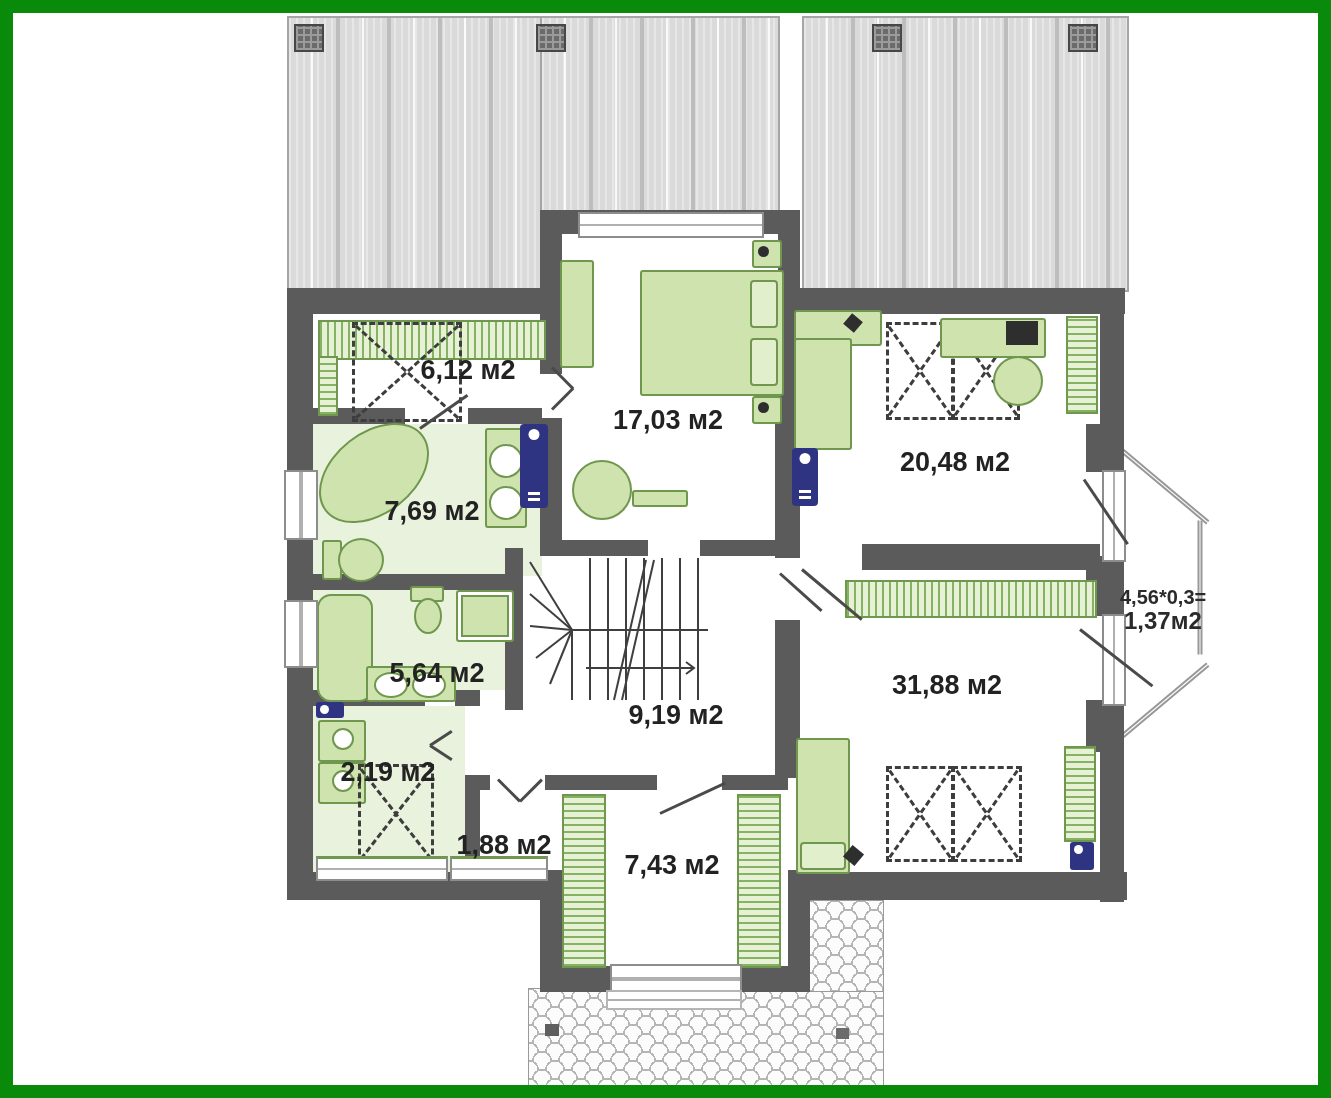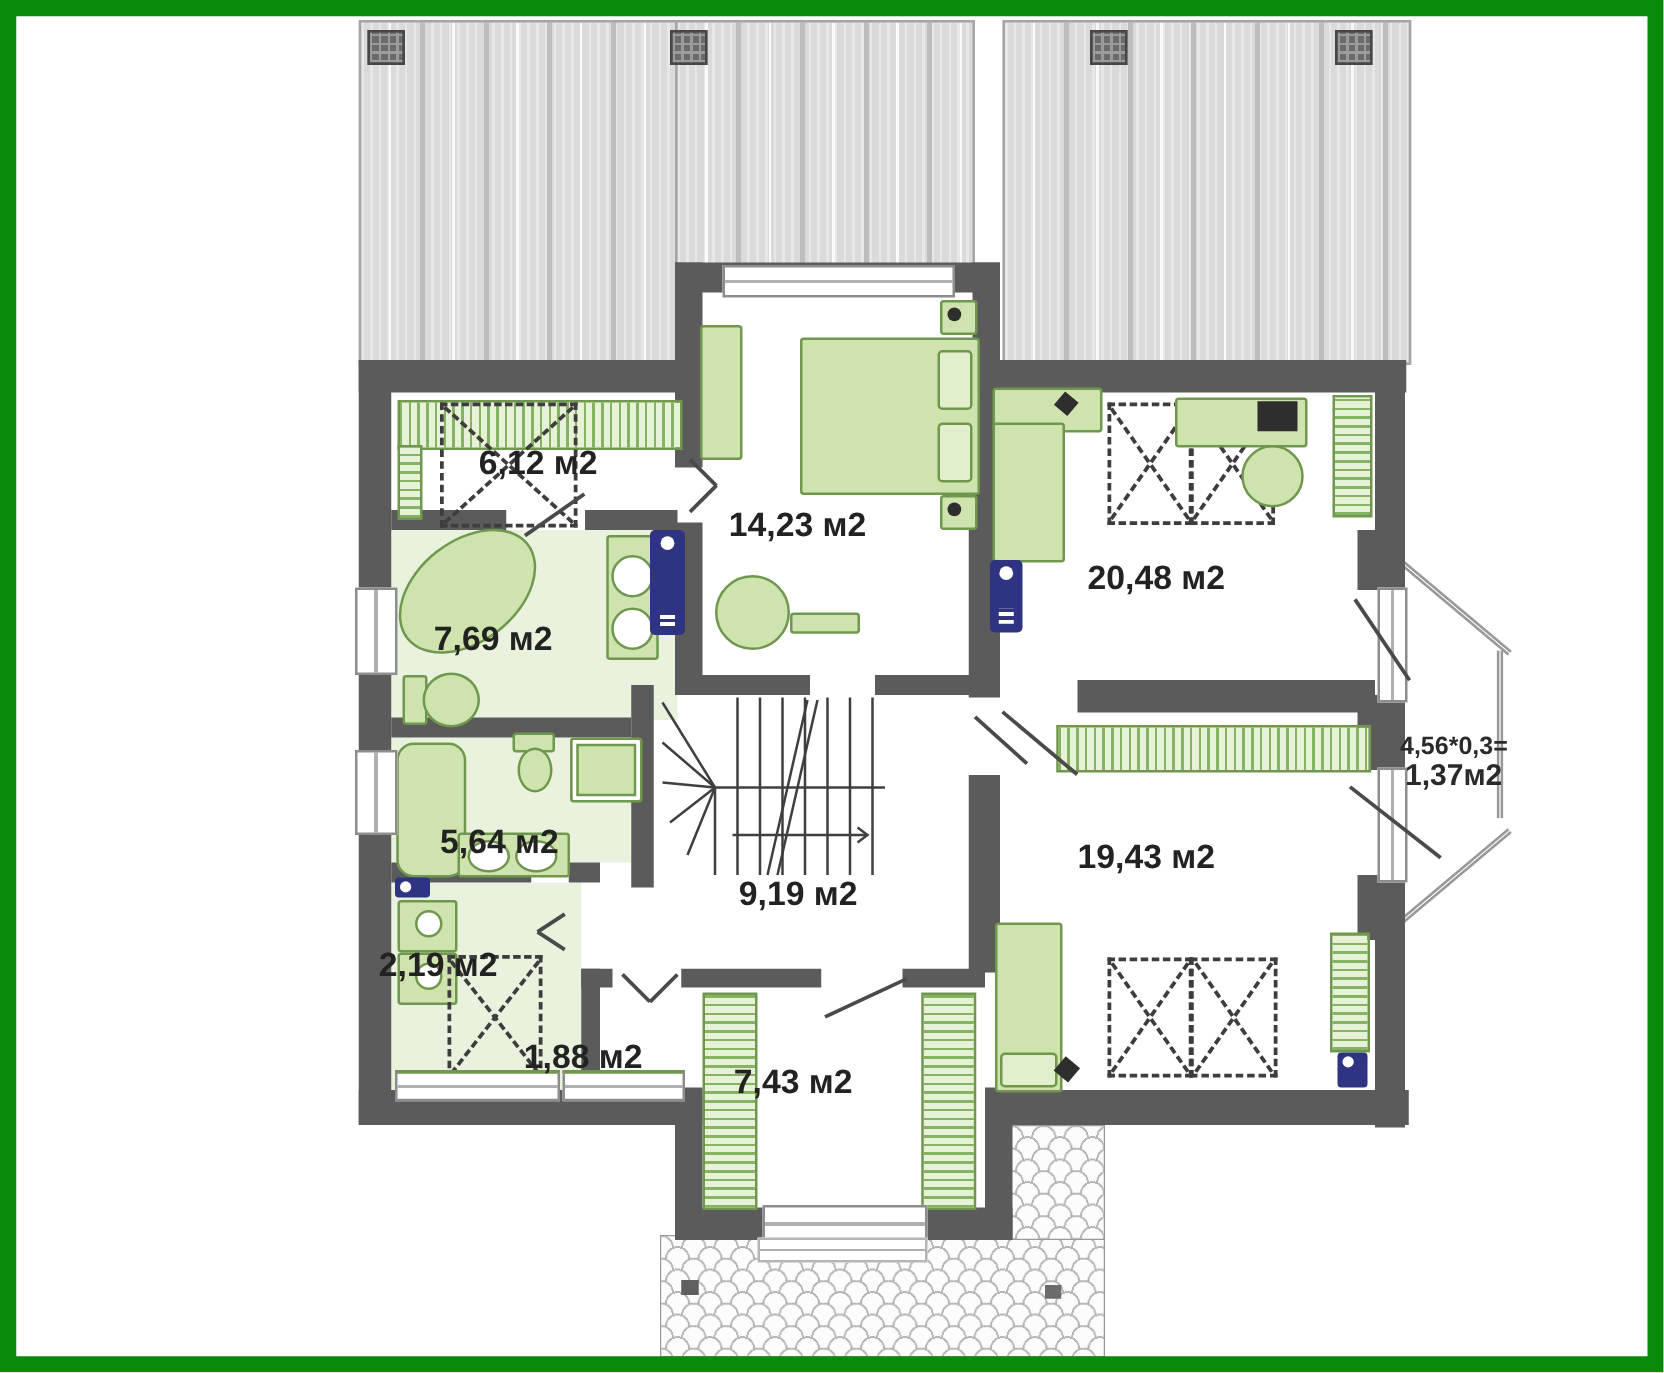--- a/index.html
+++ b/index.html
@@ -29,21 +29,21 @@
   .sill{border-top:3px solid #70974e;}
   .door{height:0;border-top:3px solid #4a4a4a;transform-origin:left center;z-index:8;}
   .rail{height:0;border-top:5px double #989898;transform-origin:left center;z-index:4;}
   .rad{background:#2f3482;border-radius:4px;z-index:7;}
   .rad::before{content:"";position:absolute;left:50%;top:5px;transform:translateX(-50%);
     width:11px;height:11px;background:#fff;border-radius:50%;}
   .rad::after{content:"";position:absolute;left:50%;bottom:7px;transform:translateX(-50%);
     width:12px;height:12px;background:repeating-linear-gradient(0deg,#fff 0 3px,transparent 3px 6px);}
   .radS{background:#2f3482;border-radius:3px;z-index:7;}
   .radS::before{content:"";position:absolute;left:4px;top:3px;width:9px;height:9px;background:#fff;border-radius:50%;}
-  .lbl{font-weight:bold;font-size:27px;color:#222;width:170px;margin-left:-85px;
+  .lbl{font-weight:bold;font-size:27px;color:#222;text-align:center;width:170px;margin-left:-85px;
        white-space:nowrap;z-index:9;}
   .lblS{font-weight:bold;font-size:20px;color:#2a2a2a;text-align:left;white-space:nowrap;z-index:9;}
   .circle{border-radius:50%;}
   .mono{background:#2e2e2e;z-index:7;}
   .terrace{background-color:#fcfcfc;border:1px solid #9a9a9a;z-index:2;
     background-image:
       radial-gradient(circle at 13px 18px, #fcfcfc 0 8.5px, #b5b5b5 8.5px 10px, rgba(0,0,0,0) 10px),
       radial-gradient(circle at 0px 9px,  #fcfcfc 0 8.5px, #b5b5b5 8.5px 10px, rgba(0,0,0,0) 10px),
       radial-gradient(circle at 26px 9px, #fcfcfc 0 8.5px, #b5b5b5 8.5px 10px, rgba(0,0,0,0) 10px);
     background-size:26px 18px;}
@@ -238,27 +238,27 @@
   <div class="abs door" style="left:780px;top:572px;width:56px;transform:rotate(42deg);"></div>
   <div class="abs door" style="left:1080px;top:628px;width:92px;transform:rotate(38deg);"></div>
   <div class="abs door" style="left:1084px;top:478px;width:78px;transform:rotate(56deg);"></div>
   <div class="abs door" style="left:660px;top:812px;width:72px;transform:rotate(-25deg);"></div>
   <div class="abs door" style="left:430px;top:744px;width:26px;transform:rotate(-33deg);"></div>
   <div class="abs door" style="left:430px;top:744px;width:26px;transform:rotate(33deg);"></div>
   <div class="abs door" style="left:498px;top:778px;width:31px;transform:rotate(45deg);"></div>
   <div class="abs door" style="left:520px;top:800px;width:31px;transform:rotate(-45deg);"></div>
 
   <div class="abs lbl" style="left:468px;top:355px;">6,12 м2</div>
-  <div class="abs lbl" style="left:668px;top:405px;">14,23 м2</div>
+  <div class="abs lbl" style="left:668px;top:405px;">17,03 м2</div>
   <div class="abs lbl" style="left:955px;top:447px;">20,48 м2</div>
   <div class="abs lbl" style="left:432px;top:496px;">7,69 м2</div>
   <div class="abs lbl" style="left:437px;top:630px;margin-top:28px;">5,64 м2</div>
   <div class="abs lbl" style="left:388px;top:757px;">2,19 м2</div>
   <div class="abs lbl" style="left:504px;top:830px;">1,88 м2</div>
   <div class="abs lbl" style="left:676px;top:700px;">9,19 м2</div>
-  <div class="abs lbl" style="left:947px;top:670px;">19,43 м2</div>
+  <div class="abs lbl" style="left:947px;top:670px;">31,88 м2</div>
   <div class="abs lbl" style="left:672px;top:850px;">7,43 м2</div>
   <div class="abs lblS" style="left:1120px;top:586px;">4,56*0,3=</div>
   <div class="abs lblS" style="left:1124px;top:607px;font-size:24px;">1,37м2</div>
 
 
   <div class="abs frame"></div>
 </div>
 
 </body></html>

